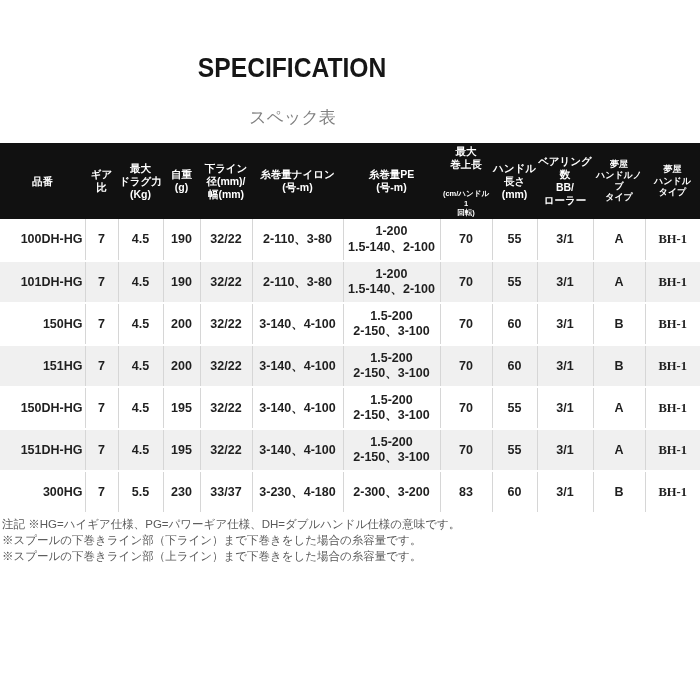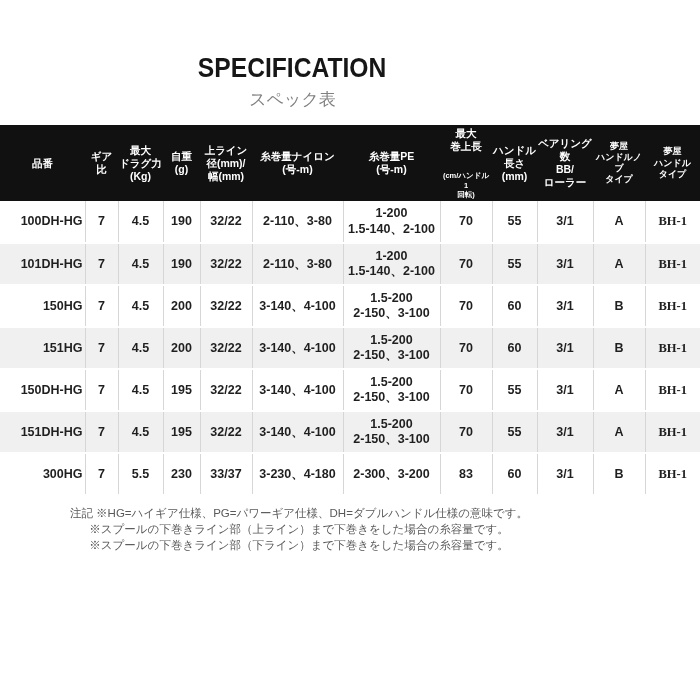--- a/index.html
+++ b/index.html
@@ -9,21 +9,21 @@
   *{box-sizing:border-box; margin:0; padding:0;}
   html,body{width:700px; height:700px; background:#ffffff; overflow:hidden;}
   body{font-family:"Liberation Sans", sans-serif; color:var(--body-text);}
   .page{width:585px; padding-top:52px;}
   .title-wrap{text-align:center;}
   .page-title{
     display:inline-block; font-size:28px; font-weight:700; color:#161616;
     transform:scaleX(0.88); letter-spacing:0px; line-height:32px;
   }
   .page-subtitle{
-    text-align:center; font-size:17px; color:var(--subtitle); margin-top:5px; line-height:22px;
+    text-align:center; font-size:17px; color:var(--subtitle); margin-top:23px; line-height:22px;
   }
   table.spec{
     width:700px; border-collapse:collapse; table-layout:fixed; margin-top:14px;
   }
   col.c1{width:85px}  col.c2{width:33px}  col.c3{width:45px}  col.c4{width:37px}
   col.c5{width:52px}  col.c6{width:91px}  col.c7{width:97px}  col.c8{width:52px}
   col.c9{width:45px}  col.c10{width:56px} col.c11{width:52px} col.c12{width:55px}
   thead th{
     background:var(--header-bg); color:var(--header-text); height:60px;
     vertical-align:middle; text-align:center; font-size:10.5px; font-weight:700;
@@ -34,21 +34,21 @@
   thead th:nth-child(11) .hl, thead th:nth-child(12) .hl{font-size:9px;}
   tbody td{
     height:42px; vertical-align:middle; text-align:center;
     font-size:12.5px; font-weight:700; color:var(--body-text);
     border-right:1px solid var(--cell-border); border-bottom:2px solid #ffffff;
     white-space:pre-line; line-height:1.25; padding:1px 2px;
   }
   tbody td:last-child{border-right:none;font-family:Liberation Serif, serif;}
   tbody td:first-child{text-align:right; padding-left:8px;}
   tbody tr:nth-child(even) td{background:var(--row-alt);}
-  .notes{margin-top:9px; padding-left:13px;text-align:center;}
+  .notes{margin-top:2px; padding-left:2px;}
   .note-line{font-size:11.5px; color:var(--note); line-height:16px;}
 </style>
 </head>
 <body>
 
 <div class="page">
   <div class="title-wrap">
     <div class="page-title">SPECIFICATION</div>
   </div>
   <div class="page-subtitle">スペック表</div>
@@ -79,21 +79,21 @@
           <th>
             <div class="hl">最大
 ドラグ力
 (Kg)</div>
           </th>
           <th>
             <div class="hl">自重
 (g)</div>
           </th>
           <th>
-            <div class="hl">上ライン
+            <div class="hl">下ライン
 径(mm)/
 幅(mm)</div>
           </th>
           <th>
             <div class="hl">糸巻量ナイロン
 (号-m)</div>
           </th>
           <th>
             <div class="hl">糸巻量PE
 (号-m)</div>
@@ -229,16 +229,16 @@
           <td>60</td>
           <td>3/1</td>
           <td>B</td>
           <td>BH-1</td>
         </tr>
       </tbody>
   </table>
 
   <div class="notes">
     <div class="note-line">注記 ※HG=ハイギア仕様、PG=パワーギア仕様、DH=ダブルハンドル仕様の意味です。</div>
+    <div class="note-line">※スプールの下巻きライン部（下ライン）まで下巻きをした場合の糸容量です。</div>
     <div class="note-line">※スプールの下巻きライン部（上ライン）まで下巻きをした場合の糸容量です。</div>
-    <div class="note-line">※スプールの下巻きライン部（下ライン）まで下巻きをした場合の糸容量です。</div>
   </div>
 </div>
 
 </body></html>

